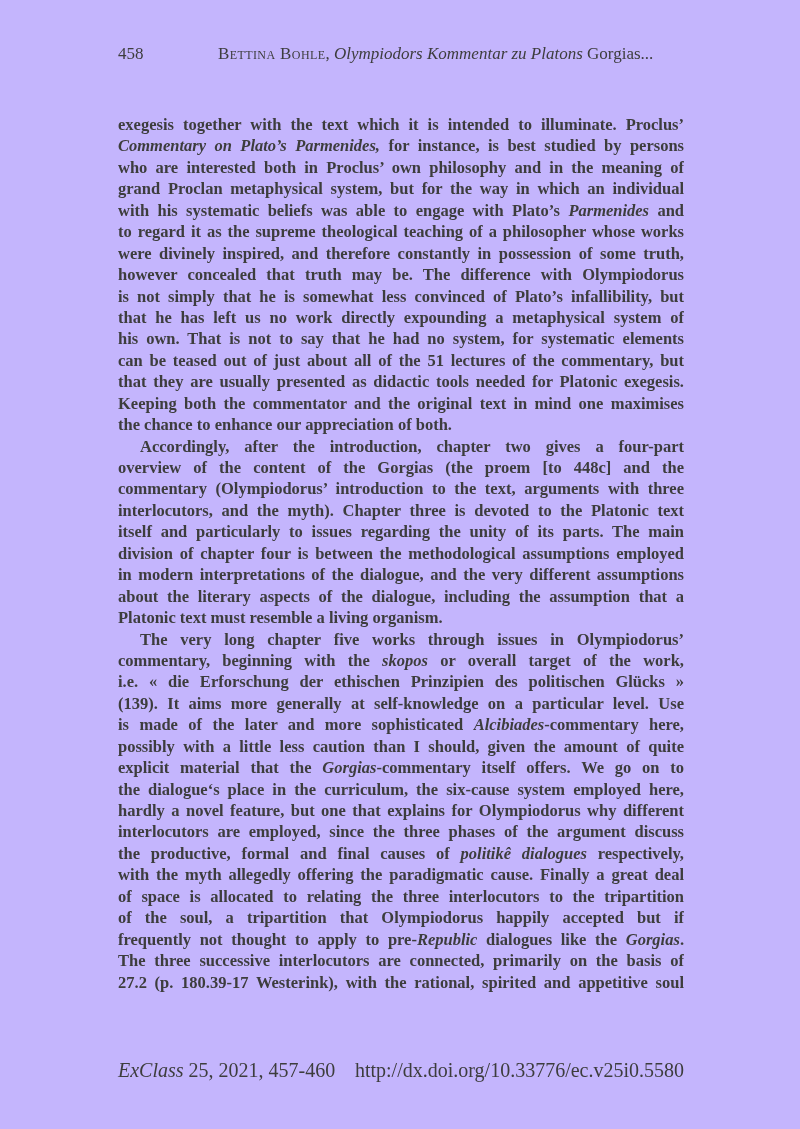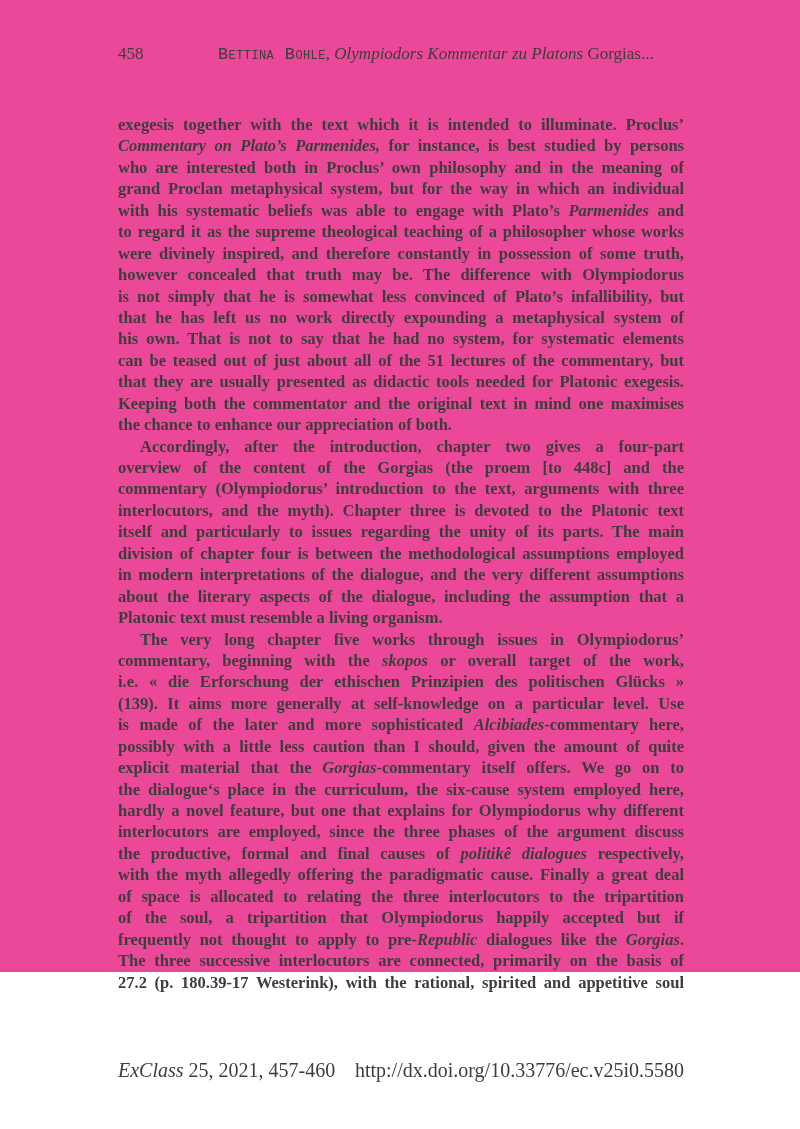--- a/index.html
+++ b/index.html
@@ -5,22 +5,22 @@
   html, body { margin: 0; padding: 0; }
   body {
     width: 800px; height: 1129px;
     background: #ffffff;
     font-family: "Liberation Serif", "DejaVu Serif", serif;
     color: #3d3d3d;
     overflow: hidden;
   }
   .page {
     position: relative;
-    width: 800px; height: 972px;
-    background: #ec4899;
+    width: 800px; height: 1129px;
+    background: #c4b5fd;
   }
   .header {
     position: absolute;
     left: 118px; top: 44px; width: 566px;
     display: flex; align-items: baseline;
     font-size: 17px; line-height: 20px;
   }
   .page-number { width: 100px; flex: 0 0 100px; }
   .running-title { flex: 1; white-space: nowrap; }
   .page-body {
@@ -38,21 +38,21 @@
   .line { white-space: normal; overflow: hidden; }
   .line.last { text-align-last: left; }
   .para.indent .line:first-child { padding-left: 22px; }
   .footer {
     position: absolute;
     left: 118px; top: 1060px; width: 566px;
     display: flex; justify-content: space-between; align-items: baseline;
     font-size: 20px; line-height: 20px;
   }
   .it { font-style: italic; text-align: right; }
-  .sc { font-variant: small-caps; letter-spacing: 0.4px; font-family: Liberation Mono, monospace; }
+  .sc { font-variant: small-caps; letter-spacing: 0.4px; }
   .rm { font-style: normal; }
 </style>
 </head>
 <body>
 
 <div class="page">
 
   <div class="header">
     <span class="page-number">458</span>
     <span class="running-title"><span class="sc">Bettina Bohle</span><span class="rm">, </span><span class="it">Olympiodors Kommentar zu Platons</span><span class="rm"> Gorgias...</span></span>

